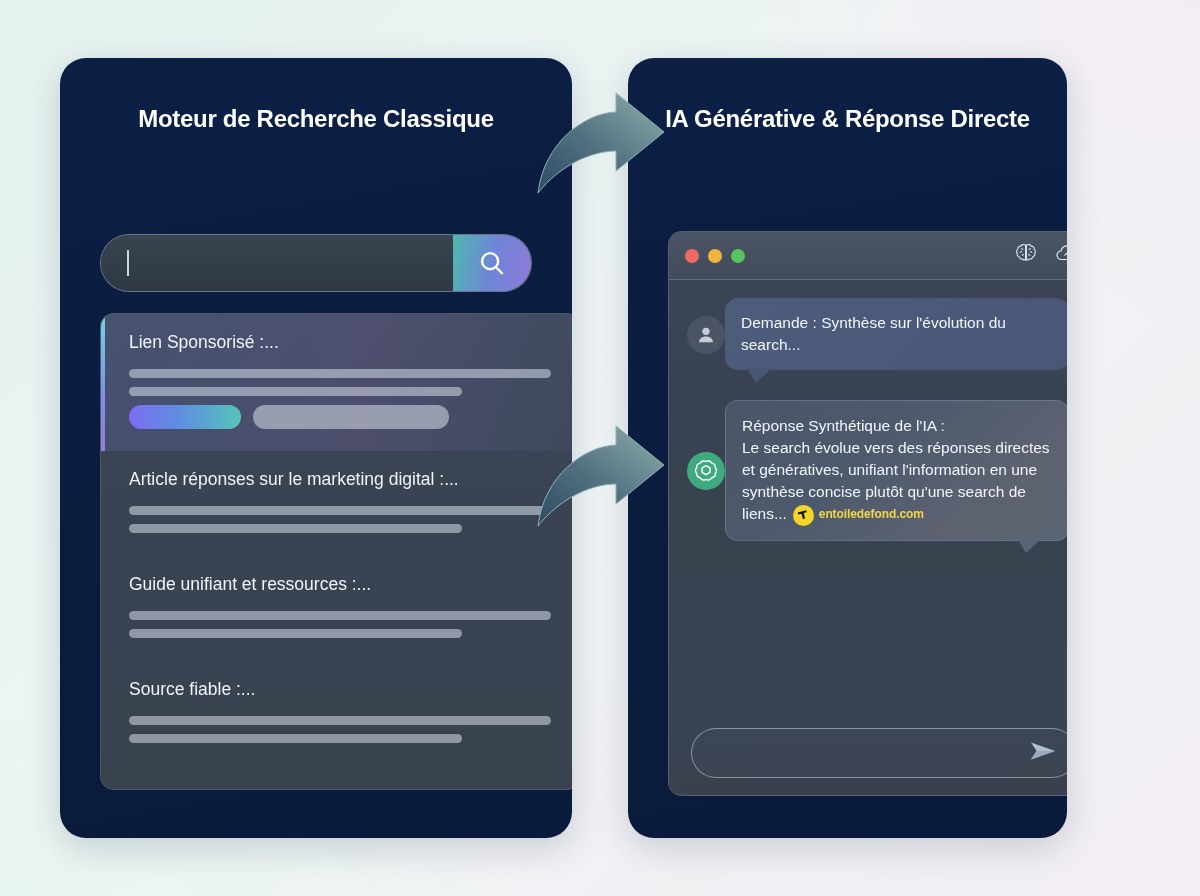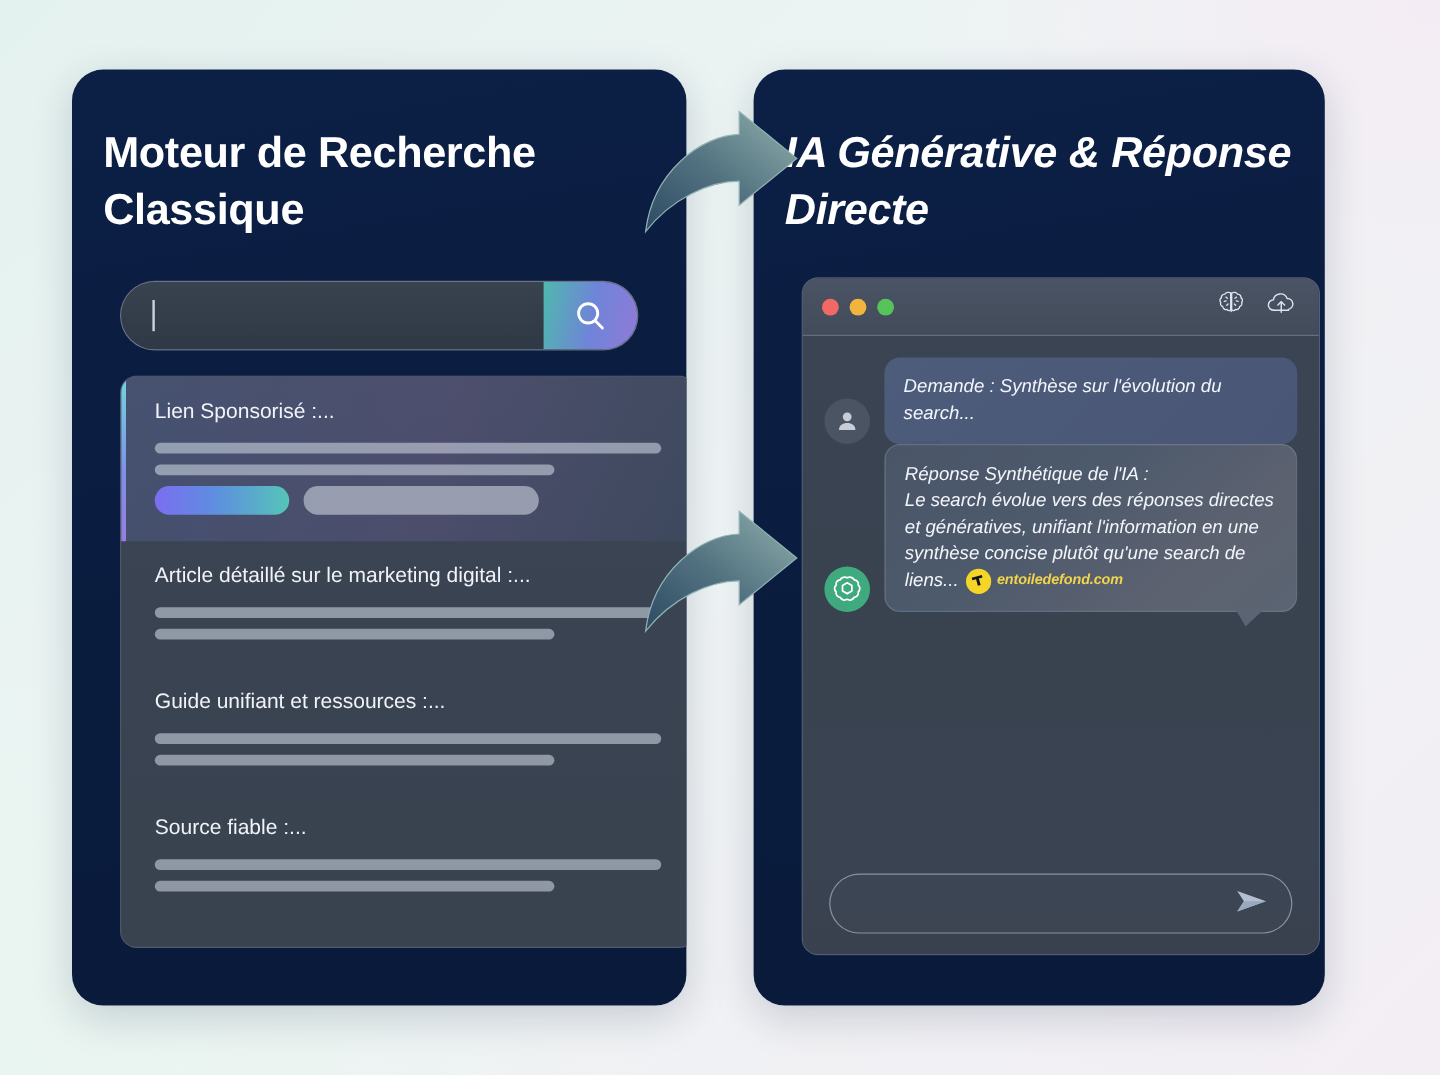--- a/index.html
+++ b/index.html
@@ -26,27 +26,28 @@
 
   
   .panel {
     position: absolute;
     background: linear-gradient(170deg, #0c1f45 0%, #0a1c3e 55%, #091a3a 100%);
     border-radius: 26px;
     box-shadow: 0 10px 34px rgba(22, 40, 70, .18);
     overflow: hidden;
   }
   .panel-left  { left: 60px;  top: 58px; width: 512px; height: 780px; }
-  .panel-right { left: 628px; top: 58px; width: 476px; height: 780px; font-style: italic; }
+  .panel-right { left: 628px; top: 58px; width: 439px; height: 780px; }
 
   .panel-title {
     color: #ffffff;
-    font-size: 36px;
+    font-size: 24px;
     font-weight: bold;
     line-height: 1.34;
+    text-align: center;
     letter-spacing: -0.3px;
     padding: 0 26px;
   }
   .panel-left .panel-title  { margin-top: 45px; }
   .panel-right .panel-title { margin-top: 45px; }
 
   
   .search-bar {
     position: absolute;
     left: 40px;
@@ -168,21 +169,21 @@
   .dot.green  { background: #56c45a; }
   .titlebar-icons { margin-left: auto; display: flex; gap: 14px; align-items: center; }
 
   .chat-body {
     flex: 1;
     background: linear-gradient(180deg,#3b4453 0%, #39424f 50%, #3a4351 100%);
     padding: 18px 18px 0 18px;
     position: relative;
   }
 
-  .msg-row { display: flex; gap: 12px; align-items: flex-end; }
+  .msg-row { display: flex; gap: 0; align-items: center; margin-bottom: 30px; }
   .avatar {
     width: 38px; height: 38px; border-radius: 50%;
     flex: 0 0 38px;
     display:flex; align-items:center; justify-content:center;
     margin-top: 2px;
   }
   .avatar.user { background: #4b5463; }
   .avatar.bot  { background: #3faa7d; }
 
   .bubble {
@@ -295,21 +296,21 @@
         <div class="result-title">Lien Sponsorisé :...</div>
         <div class="line w-long"></div>
         <div class="line w-short"></div>
         <div class="pill-row">
           <div class="pill accent"></div>
           <div class="pill grey"></div>
         </div>
       </div>
 
       <div class="result">
-        <div class="result-title">Article détaillé sur le marketing digital :...</div>
+        <div class="result-title">Article réponses sur le marketing digital :...</div>
         <div class="line w-long"></div>
         <div class="line w-short"></div>
       </div>
 
       <div class="result">
         <div class="result-title">Guide unifiant et ressources :...</div>
         <div class="line w-long"></div>
         <div class="line w-short"></div>
       </div>
 

